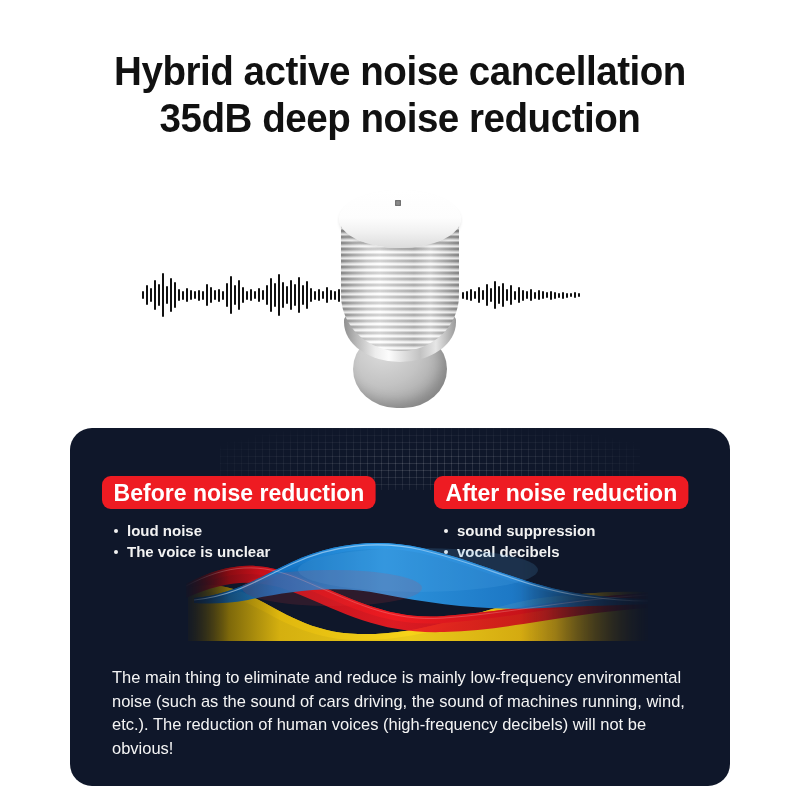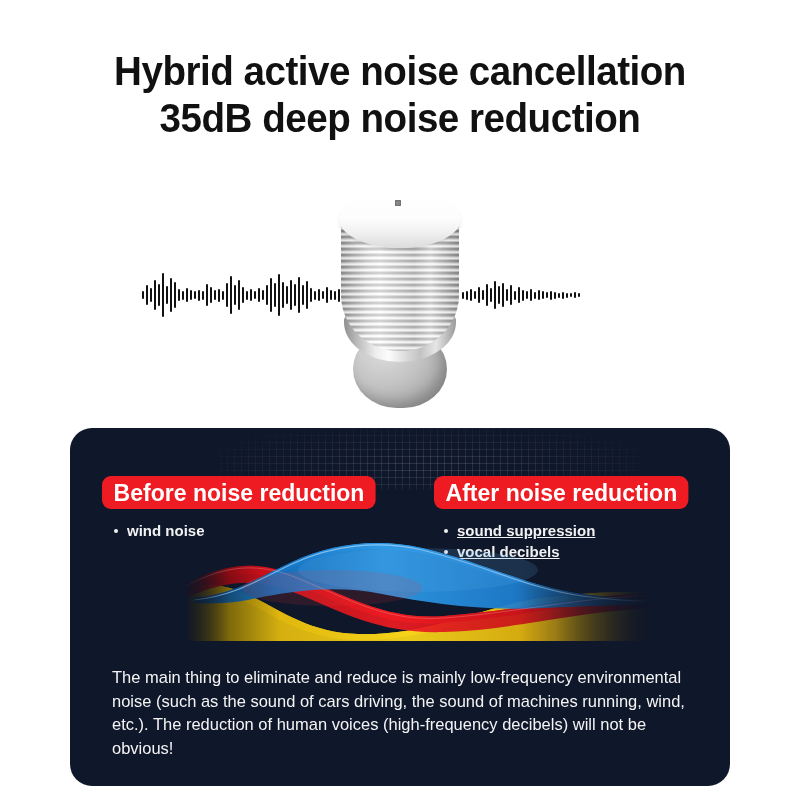--- a/index.html
+++ b/index.html
@@ -127,21 +127,21 @@
 
   .bullets {
     position:absolute; top:92px;
     color:#f2f2f2;
     font-size:15px;
     line-height:21px;
     font-weight:bold;
     list-style:none;
   }
   .bullets-left  { left:42px; }
-  .bullets-right { left:372px;text-decoration:underline; }
+  .bullets-right { left:372px; }
   .bullets li { position:relative; padding-left:15px; white-space:nowrap; }
   .bullets li::before {
     content:""; position:absolute; left:2px; top:9px;
     width:4px; height:4px; border-radius:50%; background:#f2f2f2;
   }
 
   
   .waves { position:absolute; left:112px; top:108px; width:470px; height:105px; }
   .waves svg { display:block; width:100%; height:100%; }
 
@@ -265,21 +265,22 @@
       </div>
   </div>
 
   <div class="panel">
     <div class="grid-tex"></div>
 
     <div class="badge badge-before">Before noise reduction</div>
     <div class="badge badge-after">After noise reduction</div>
 
     <ul class="bullets bullets-left">
-      <li>wind noise</li>
+      <li>loud noise</li>
+      <li>The voice is unclear</li>
     </ul>
 
     <ul class="bullets bullets-right">
       <li>sound suppression</li>
       <li>vocal decibels</li>
     </ul>
 
     <div class="waves">
       <svg viewBox="0 0 470 105" preserveAspectRatio="none" aria-hidden="true">
         <defs>

